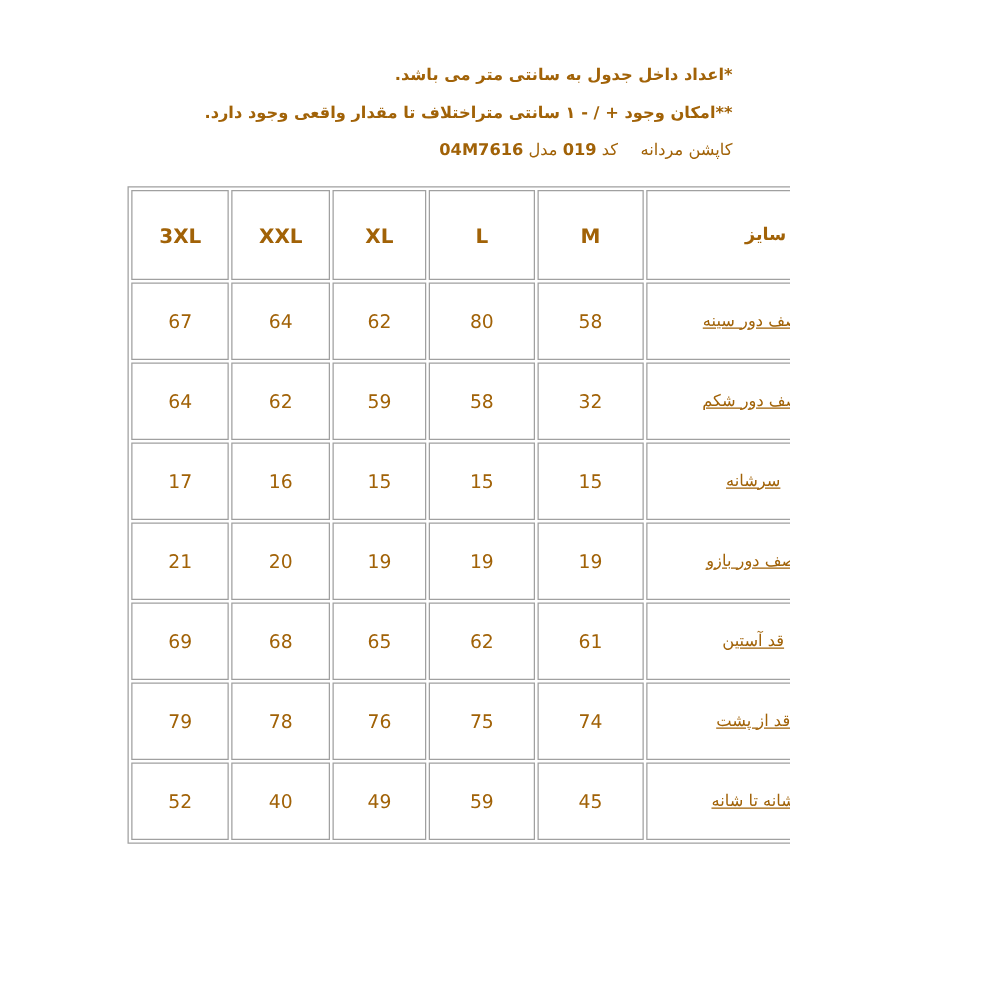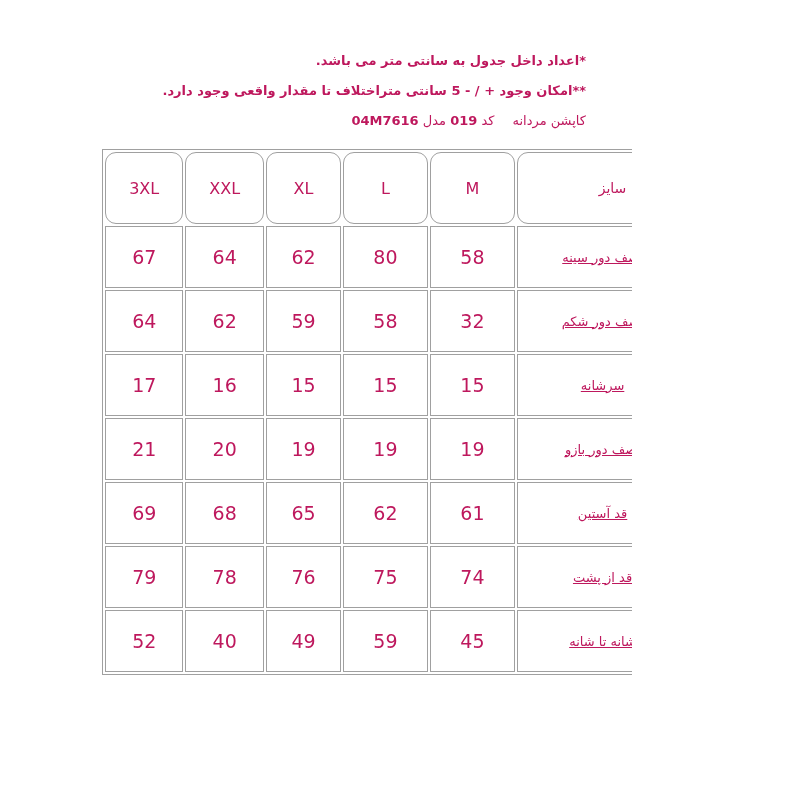--- a/index.html
+++ b/index.html
@@ -7,21 +7,21 @@
     padding: 0;
     background: #ffffff;
   }
   .canvas {
     position: relative;
     width: 632px;
     height: 800px;
     background: #ffffff;
     overflow: hidden;
     font-family: "DejaVu Sans", sans-serif;
-    color: #be185d;
+    color: #a16207;
   }
 
   
   .notes {
     position: absolute;
     top: 46px;
     right: 46px;
     direction: rtl;
     text-align: right;
     line-height: 30px;
@@ -54,46 +54,45 @@
     border: 1px solid #a0a0a0;
     background: #ffffff;
     text-align: center;
     vertical-align: middle;
     padding: 0;
     overflow: hidden;
   }
   tr.hdr th {
     height: 70px;
     font-size: 16px;
-    font-weight: normal;
-    border-radius: 11px;
+    font-weight: bold;
   }
   tr.hdr th.lblh {
     font-size: 14px;
     padding-left: 20px;
   }
   tr.data td {
     height: 60px;
-    font-size: 19px;
+    font-size: 15px;
     font-weight: normal;
   }
   tr.data td.lbl {
     font-size: 13px;
     direction: rtl;
     text-decoration: underline;
   }
 </style>
 </head>
 <body>
 
 <div class="canvas">
 
   <div class="notes">
     <div class="note-bold">*اعداد داخل جدول به سانتی متر می باشد.</div>
-    <div class="note-bold">**امکان وجود + / - 5 سانتی متراختلاف تا مقدار واقعی وجود دارد.</div>
+    <div class="note-bold">**امکان وجود + / - ۱ سانتی متراختلاف تا مقدار واقعی وجود دارد.</div>
     <div class="product-line"><span>کاپشن مردانه</span><span class="wide-gap"></span><span>کد</span> <b>019</b> <span>مدل</span> <b>04M7616</b></div>
   </div>
 
   <table class="size" dir="rtl">
     <colgroup>
       <col style="width:170px">
       <col style="width:85px">
       <col style="width:84px">
       <col style="width:75px">
       <col style="width:78px">

